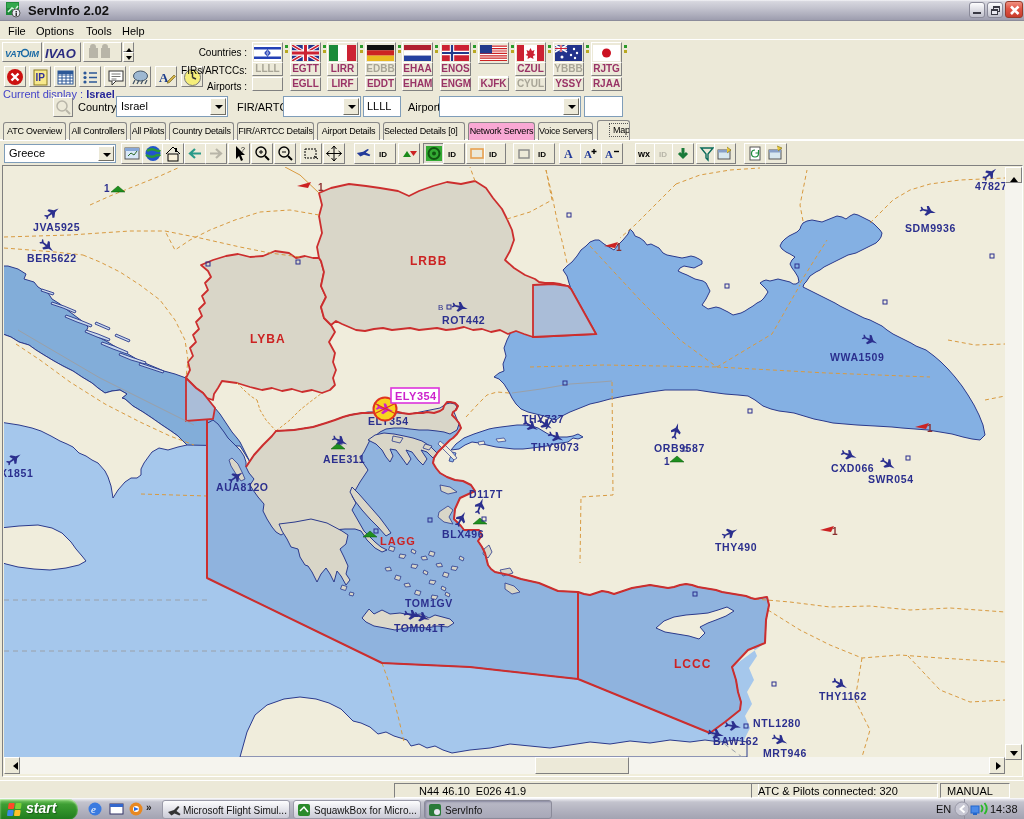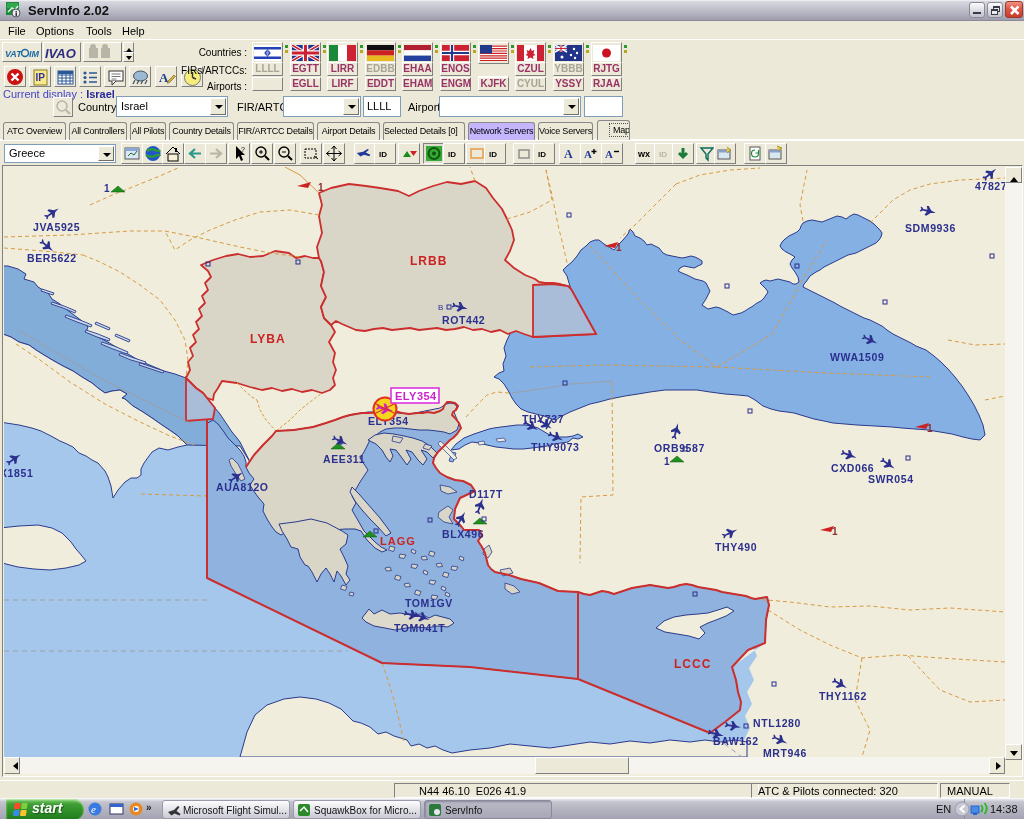--- a/index.html
+++ b/index.html
@@ -263,21 +263,21 @@
 </div>
 
 <div id="tabs" class="abs" style="left:0;top:120px;width:1024px;height:20px;background:#ece9d8;">
     <div class="abs" style="left:3px;top:2px;width:63px;height:18px;background:#ece9d8;border:1px solid #888;border-bottom:none;border-radius:3px 3px 0 0;font-size:9px;letter-spacing:-0.2px;text-align:center;line-height:16px;z-index:1;white-space:nowrap;overflow:hidden;">ATC Overview</div>
     <div class="abs" style="left:69px;top:2px;width:58px;height:18px;background:#ece9d8;border:1px solid #888;border-bottom:none;border-radius:3px 3px 0 0;font-size:9px;letter-spacing:-0.2px;text-align:center;line-height:16px;z-index:1;white-space:nowrap;overflow:hidden;">All Controllers</div>
     <div class="abs" style="left:130px;top:2px;width:36px;height:18px;background:#ece9d8;border:1px solid #888;border-bottom:none;border-radius:3px 3px 0 0;font-size:9px;letter-spacing:-0.2px;text-align:center;line-height:16px;z-index:1;white-space:nowrap;overflow:hidden;">All Pilots</div>
     <div class="abs" style="left:169px;top:2px;width:65px;height:18px;background:#ece9d8;border:1px solid #888;border-bottom:none;border-radius:3px 3px 0 0;font-size:9px;letter-spacing:-0.2px;text-align:center;line-height:16px;z-index:1;white-space:nowrap;overflow:hidden;">Country Details</div>
     <div class="abs" style="left:237px;top:2px;width:77px;height:18px;background:#ece9d8;border:1px solid #888;border-bottom:none;border-radius:3px 3px 0 0;font-size:9px;letter-spacing:-0.2px;text-align:center;line-height:16px;z-index:1;white-space:nowrap;overflow:hidden;">FIR/ARTCC Details</div>
     <div class="abs" style="left:317px;top:2px;width:63px;height:18px;background:#ece9d8;border:1px solid #888;border-bottom:none;border-radius:3px 3px 0 0;font-size:9px;letter-spacing:-0.2px;text-align:center;line-height:16px;z-index:1;white-space:nowrap;overflow:hidden;">Airport Details</div>
     <div class="abs" style="left:383px;top:2px;width:82px;height:18px;background:#ece9d8;border:1px solid #888;border-bottom:none;border-radius:3px 3px 0 0;font-size:9px;letter-spacing:-0.2px;text-align:left;line-height:16px;z-index:1;white-space:nowrap;overflow:hidden;">Selected Details [0]</div>
-    <div class="abs" style="left:468px;top:2px;width:67px;height:18px;background:#c4b5fd;border:1px solid #888;border-bottom:none;border-radius:3px 3px 0 0;font-size:9px;letter-spacing:-0.2px;text-align:center;line-height:16px;z-index:1;white-space:nowrap;overflow:hidden;">Network Servers</div>
+    <div class="abs" style="left:468px;top:2px;width:67px;height:18px;background:#f9a8d4;border:1px solid #888;border-bottom:none;border-radius:3px 3px 0 0;font-size:9px;letter-spacing:-0.2px;text-align:center;line-height:16px;z-index:1;white-space:nowrap;overflow:hidden;">Network Servers</div>
     <div class="abs" style="left:538px;top:2px;width:55px;height:18px;background:#ece9d8;border:1px solid #888;border-bottom:none;border-radius:3px 3px 0 0;font-size:9px;letter-spacing:-0.2px;text-align:center;line-height:16px;z-index:1;white-space:nowrap;overflow:hidden;">Voice Servers</div>
     <div class="abs" style="left:597px;top:0px;width:33px;height:20px;background:#ece9d8;border:1px solid #888;border-bottom:none;border-radius:3px 3px 0 0;font-size:9px;letter-spacing:-0.2px;text-align:center;line-height:19px;z-index:5;white-space:nowrap;overflow:hidden;padding-left:11px;"><span style="border:1px dotted #555;padding:1px 3px;">Map</span></div>
     <div class="abs" style="left:0;top:19px;width:1024px;height:1px;background:#fff;"></div>
   </div>
 
 <div id="mtb" class="abs" style="left:0;top:140px;width:1024px;height:25px;background:#ece9d8;border-top:1px solid #fff;">
  <div class="combo" style="left:4px;top:3px;width:112px;height:19px;">
       <span style="position:absolute;left:4px;top:2px;">Greece</span>
       <div class="cArr"></div>
     </div>
@@ -706,21 +706,21 @@
  <div class="abs sunk" style="left:751px;top:2px;width:187px;height:15px;">
       <span style="position:absolute;left:6px;top:1px;">ATC &amp; Pilots connected: 320</span>
     </div>
  <div class="abs sunk" style="left:940px;top:2px;width:70px;height:15px;">
       <span style="position:absolute;left:6px;top:1px;">MANUAL</span>
     </div>
 </div>
 
 <div class="abs" style="left:0;top:798px;width:1024px;height:21px;background:linear-gradient(#e8e8ee 0%,#c3c3cd 15%,#b3b3c0 55%,#a3a3b2 100%);border-top:1px solid #f6f6f8;">
 
- <div class="abs" style="left:0;top:0;width:78px;height:21px;border-radius:0 10px 10px 0;background:linear-gradient(#7ece6a 0%,#3e9e34 25%,#2f8f28 60%,#1f7a1e 100%);box-shadow:inset 0 1px 2px #c8f0b8;margin-left:6px;">
+ <div class="abs" style="left:0;top:0;width:78px;height:21px;border-radius:0 10px 10px 0;background:linear-gradient(#7ece6a 0%,#3e9e34 25%,#2f8f28 60%,#1f7a1e 100%);box-shadow:inset 0 1px 2px #c8f0b8;">
   <svg class="abs" style="left:6px;top:2px" width="18" height="17" viewBox="0 0 18 17">
         <g transform="skewX(-8)">
           <rect x="3" y="2" width="6" height="6" rx="1" fill="#ff4a2a"></rect>
           <rect x="10" y="2" width="6" height="6" rx="1" fill="#7ad23a"></rect>
           <rect x="3" y="9" width="6" height="6" rx="1" fill="#3a8ae8"></rect>
           <rect x="10" y="9" width="6" height="6" rx="1" fill="#ffc22a"></rect>
         </g>
       </svg>
   <span class="abs" style="left:26px;top:1px;font-size:14px;font-weight:bold;font-style:italic;color:#fff;text-shadow:1px 1px 1px #1a5a18;">start</span>
  </div>

